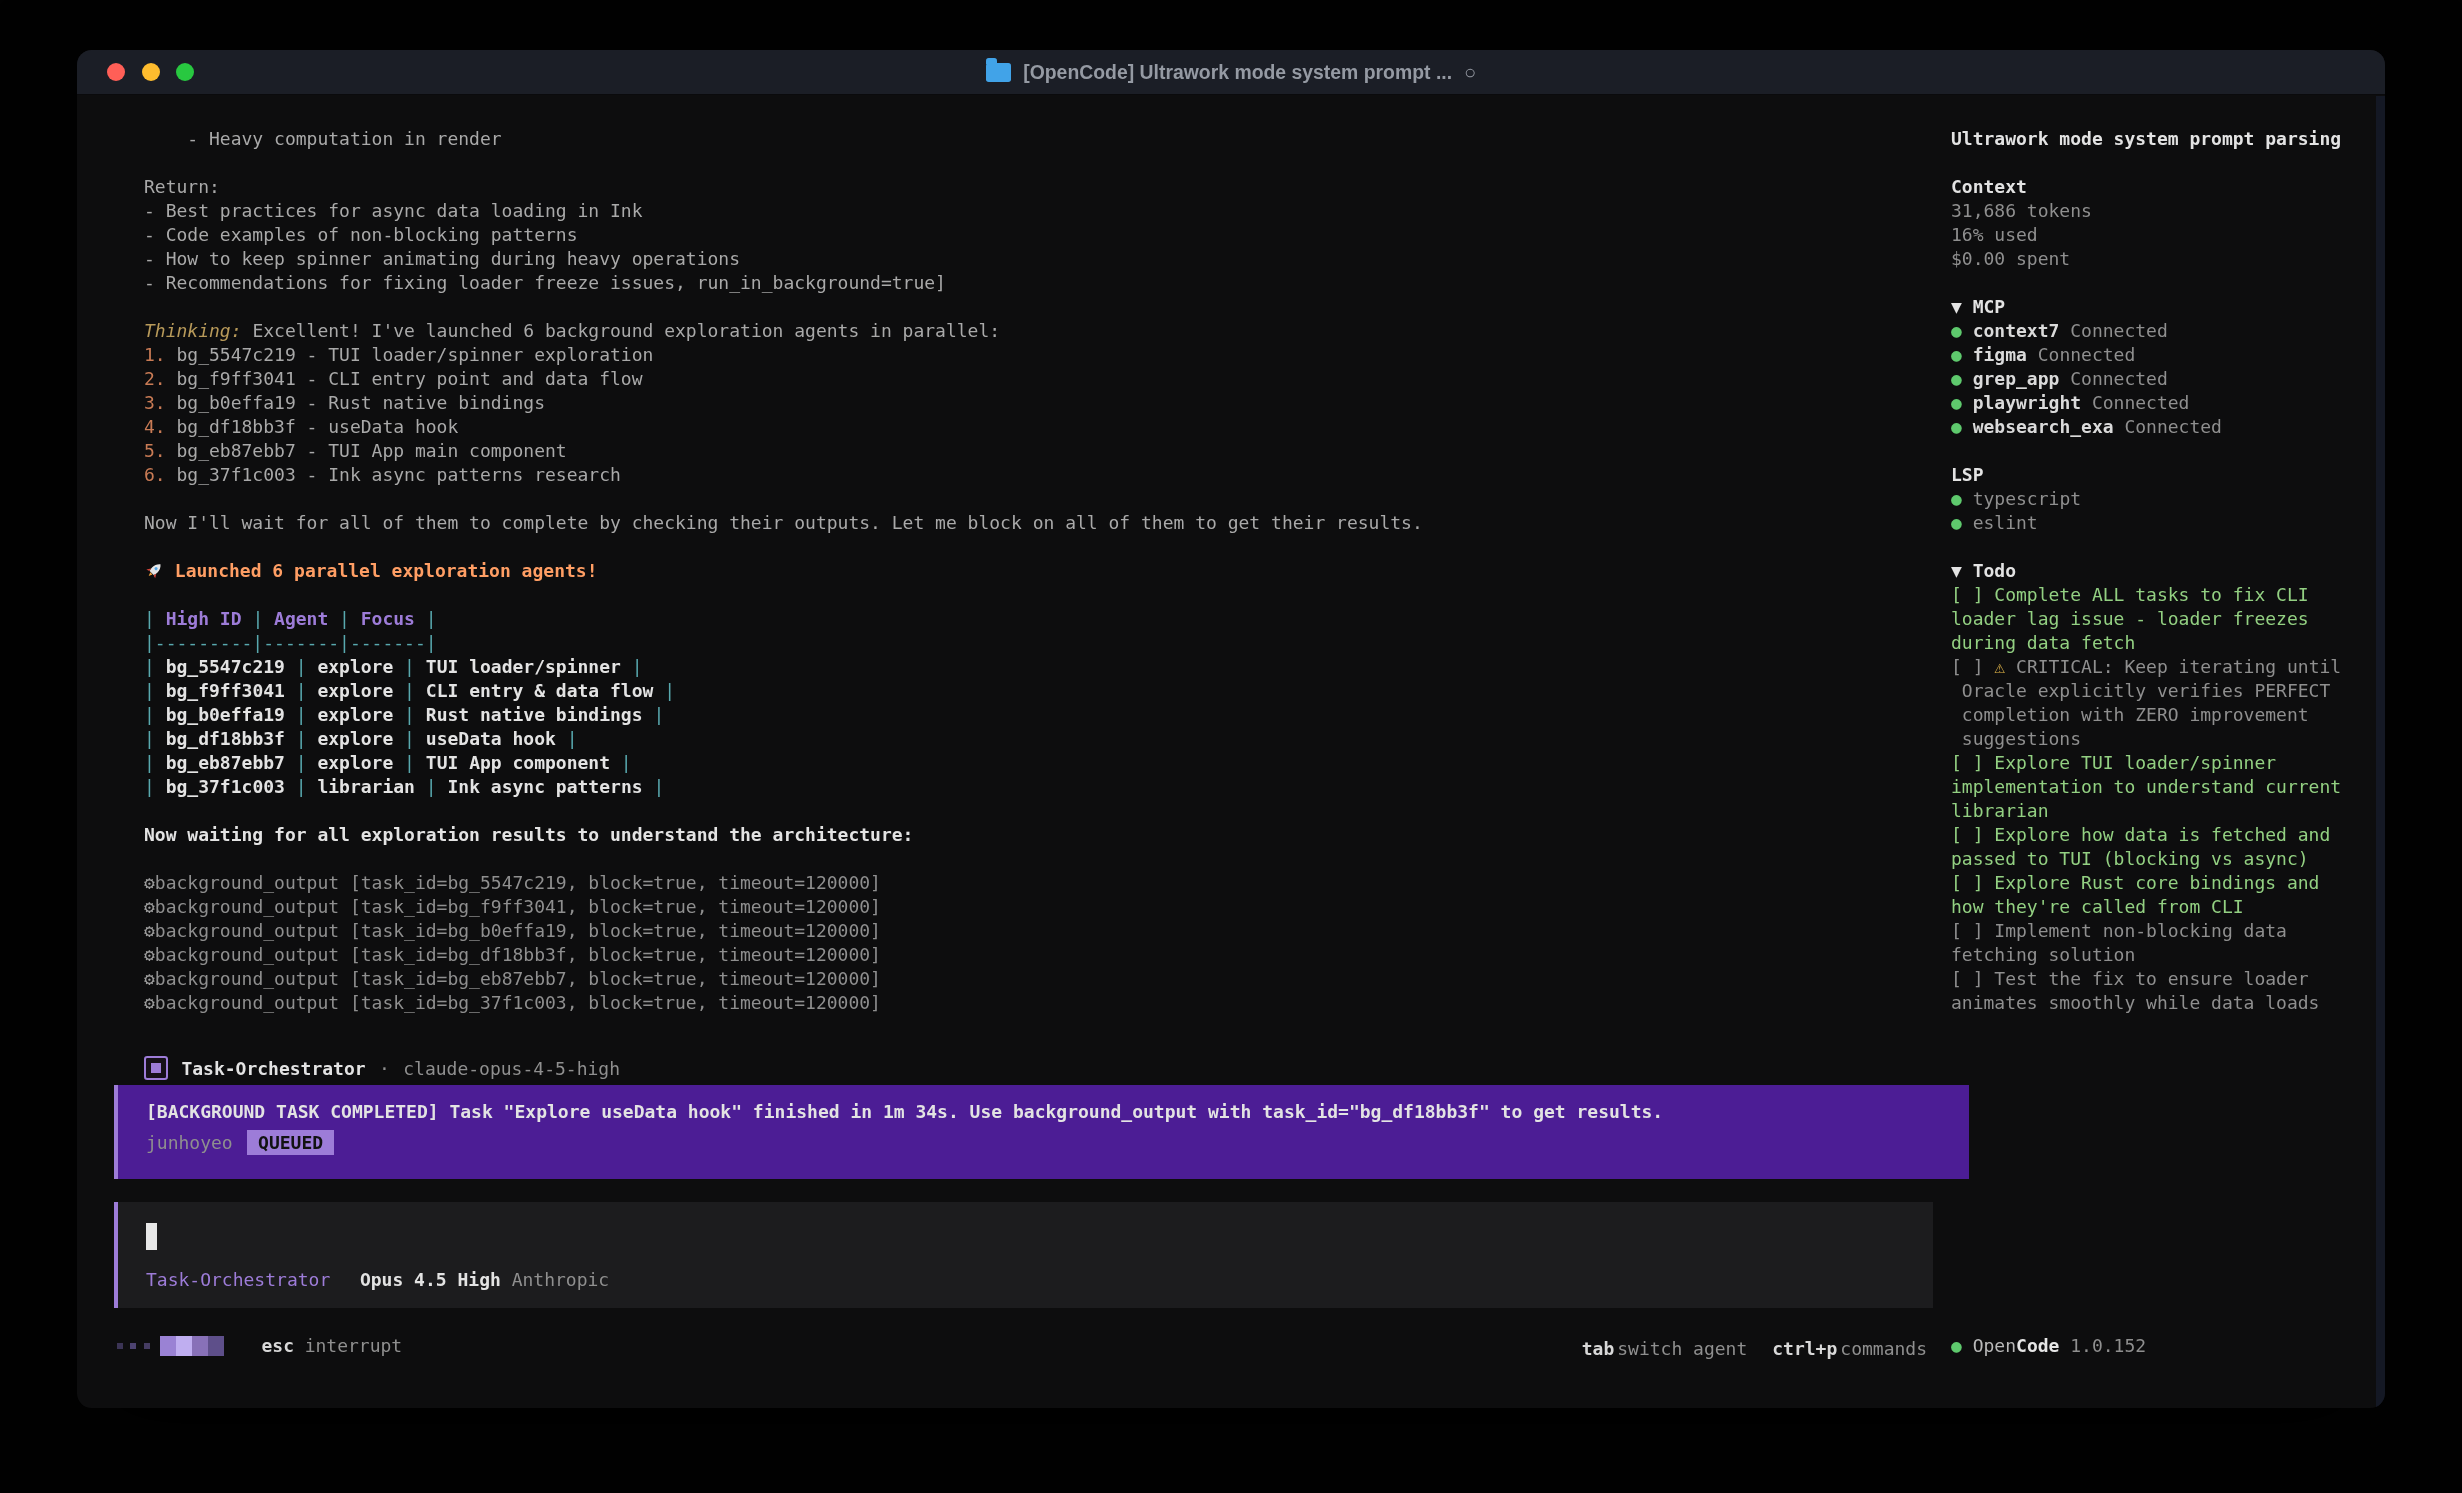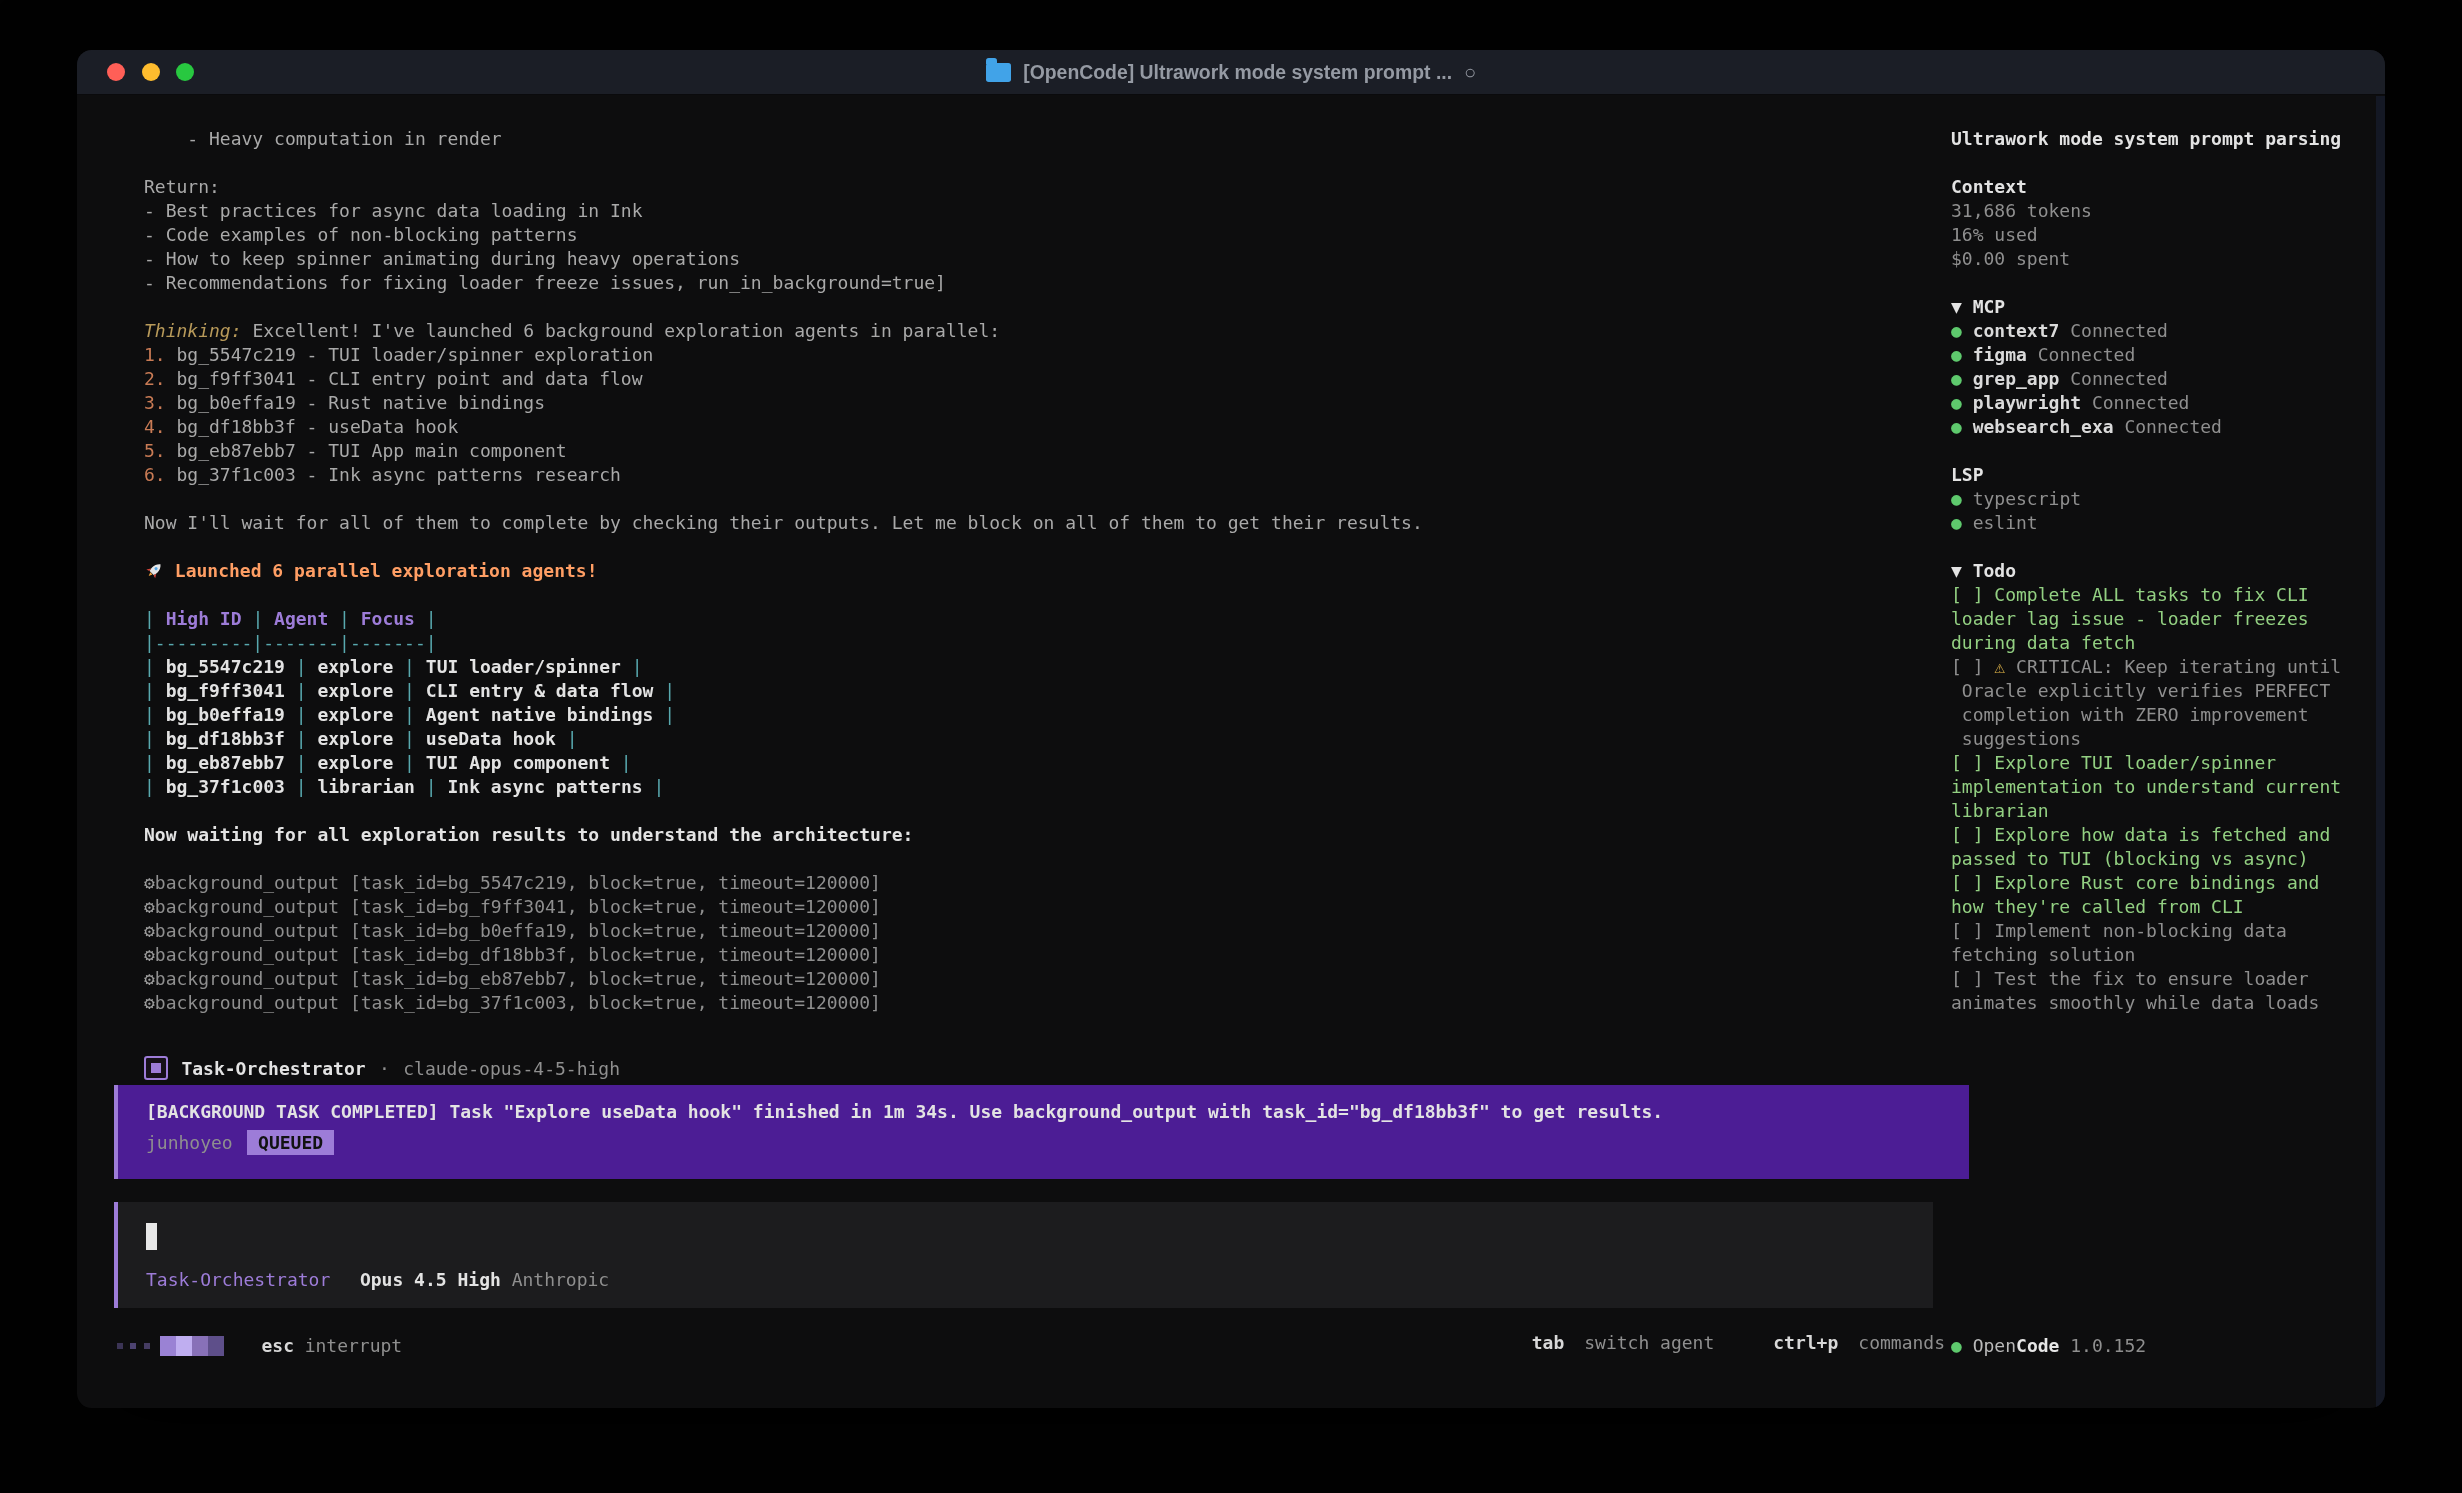--- a/index.html
+++ b/index.html
@@ -74,21 +74,21 @@
 
   
   .sb-left{position:absolute;left:40px;top:1282px;height:27px;display:flex;align-items:center;}
   .sb-dots{display:flex;gap:7.4px;margin-right:10.7px;}
   .sb-dot{width:6px;height:6px;background:#6a5b9b;}
   .sb-grad{display:flex;height:20px;}
   .sb-grad span{width:16px;height:20px;display:block;}
   .sb-key{color:#d8d8d8;font-weight:700;font-size:18px;}
   .sb-label{color:#8f8f8f;font-size:18px;}
   .sb-esc{margin-left:37px;display:flex;gap:10.7px;align-items:center;}
-  .sb-right{position:absolute;right:440px;top:1282px;height:27px;display:flex;align-items:flex-start;gap:20px;}
+  .sb-right{position:absolute;right:458px;top:1282px;height:27px;display:flex;align-items:flex-end;gap:3px;}
   .sb-gap{width:19px;}
   .sb-foot{position:absolute;left:1874px;top:1282px;height:27px;display:flex;align-items:center;font-size:18px;white-space:pre;}
   .foot-dot{color:#5ec96d;}
   .foot-open{color:#b9b9b9;}
   .foot-code{color:#e6e6e6;font-weight:700;}
   .foot-ver{color:#8f8f8f;}
 
   .scrollstrip{position:absolute;right:0;top:46px;bottom:0;width:9.4px;background:#141824;}
   .seg.rocket svg{vertical-align:-4px;}
 </style>
@@ -135,21 +135,21 @@
               <circle cx="12" cy="8.5" r="1.9" fill="#58a8e8"></circle>
               <path fill="#d8453a" d="M7.6 12.5 4.5 17.5l3.8-1.2zM16.4 12.5l3.1 5-3.8-1.2z"></path>
               <path fill="#f2a23c" d="M10.2 16.5h3.6L12 21z"></path>
             </g>
           </svg></span><span class="seg o"> Launched 6 parallel exploration agents!</span></div>
       <div class="line">&nbsp;</div>
       <div class="line"><span class="seg t">| </span><span class="seg pb">High ID</span><span class="seg t"> | </span><span class="seg pb">Agent</span><span class="seg t"> | </span><span class="seg pb">Focus</span><span class="seg t"> |</span></div>
       <div class="line"><span class="seg t">|---------|-------|-------|</span></div>
       <div class="line"><span class="seg t">| </span><span class="seg w">bg_5547c219</span><span class="seg t"> | </span><span class="seg w">explore</span><span class="seg t"> | </span><span class="seg w">TUI loader/spinner</span><span class="seg t"> |</span></div>
       <div class="line"><span class="seg t">| </span><span class="seg w">bg_f9ff3041</span><span class="seg t"> | </span><span class="seg w">explore</span><span class="seg t"> | </span><span class="seg w">CLI entry &amp; data flow</span><span class="seg t"> |</span></div>
-      <div class="line"><span class="seg t">| </span><span class="seg w">bg_b0effa19</span><span class="seg t"> | </span><span class="seg w">explore</span><span class="seg t"> | </span><span class="seg w">Agent native bindings</span><span class="seg t"> |</span></div>
+      <div class="line"><span class="seg t">| </span><span class="seg w">bg_b0effa19</span><span class="seg t"> | </span><span class="seg w">explore</span><span class="seg t"> | </span><span class="seg w">Rust native bindings</span><span class="seg t"> |</span></div>
       <div class="line"><span class="seg t">| </span><span class="seg w">bg_df18bb3f</span><span class="seg t"> | </span><span class="seg w">explore</span><span class="seg t"> | </span><span class="seg w">useData hook</span><span class="seg t"> |</span></div>
       <div class="line"><span class="seg t">| </span><span class="seg w">bg_eb87ebb7</span><span class="seg t"> | </span><span class="seg w">explore</span><span class="seg t"> | </span><span class="seg w">TUI App component</span><span class="seg t"> |</span></div>
       <div class="line"><span class="seg t">| </span><span class="seg w">bg_37f1c003</span><span class="seg t"> | </span><span class="seg w">librarian</span><span class="seg t"> | </span><span class="seg w">Ink async patterns</span><span class="seg t"> |</span></div>
       <div class="line">&nbsp;</div>
       <div class="line"><span class="seg w">Now waiting for all exploration results to understand the architecture:</span></div>
       <div class="line">&nbsp;</div>
       <div class="line"><span class="seg gear">⚙</span><span class="seg g">background_output [task_id=bg_5547c219, block=true, timeout=120000]</span></div>
       <div class="line"><span class="seg gear">⚙</span><span class="seg g">background_output [task_id=bg_f9ff3041, block=true, timeout=120000]</span></div>
       <div class="line"><span class="seg gear">⚙</span><span class="seg g">background_output [task_id=bg_b0effa19, block=true, timeout=120000]</span></div>
       <div class="line"><span class="seg gear">⚙</span><span class="seg g">background_output [task_id=bg_df18bb3f, block=true, timeout=120000]</span></div>

